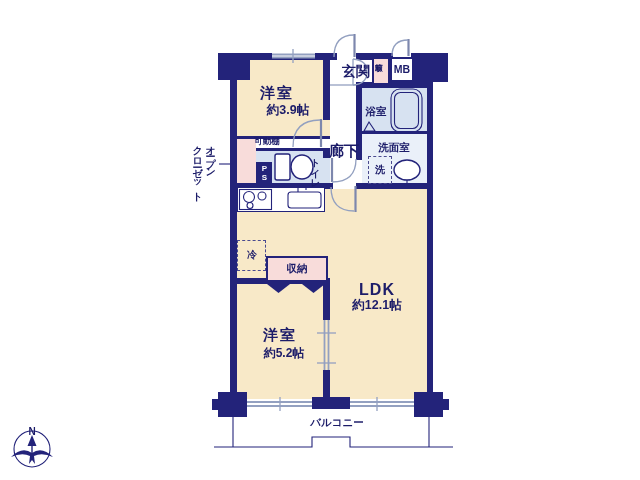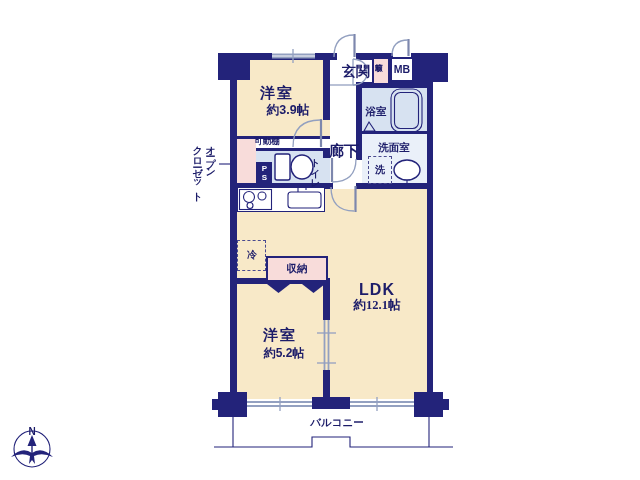--- a/index.html
+++ b/index.html
@@ -192,19 +192,19 @@
   <div class="lbl" style="left:394px;top:148px;font-size:10.5px;">洗面室</div>
   <div class="lbl" style="left:380px;top:170px;font-size:10px;">洗</div>
   <div class="lbl" style="left:267px;top:142px;font-size:8.5px;">可動棚</div>
   <div class="lbl vtext" style="left:310px;top:151px;font-size:9.5px;line-height:1.1;">トイレ</div>
   <div class="lbl vtext" style="left:260px;top:164px;font-size:8px;color:#ffffff;line-height:1;">PS</div>
   <div class="lbl vtext" style="left:205px;top:139px;font-size:10px;line-height:1;">オープン</div>
   <div class="lbl vtext" style="left:192px;top:139px;font-size:10px;line-height:1;">クローゼット</div>
   <div class="lbl" style="left:252px;top:255px;font-size:10px;">冷</div>
   <div class="lbl" style="left:297px;top:269px;font-size:10.5px;">収納</div>
   <div class="lbl" style="left:377px;top:290px;font-size:16px;letter-spacing:1px;">LDK</div>
-  <div class="lbl" style="left:377px;top:305px;font-size:12.5px;font-family:Liberation Serif, serif;">約12.1帖</div>
+  <div class="lbl" style="left:377px;top:305px;font-size:12.5px;">約12.1帖</div>
   <div class="lbl" style="left:280px;top:335px;font-size:15px;letter-spacing:2px;">洋室</div>
   <div class="lbl" style="left:284px;top:353px;font-size:12px;">約5.2帖</div>
   <div class="lbl" style="left:337px;top:423px;font-size:10.5px;">バルコニー</div>
   <div class="lbl" style="left:32px;top:431px;font-size:10px;">N</div>
 
 </div>
 
 </body></html>

